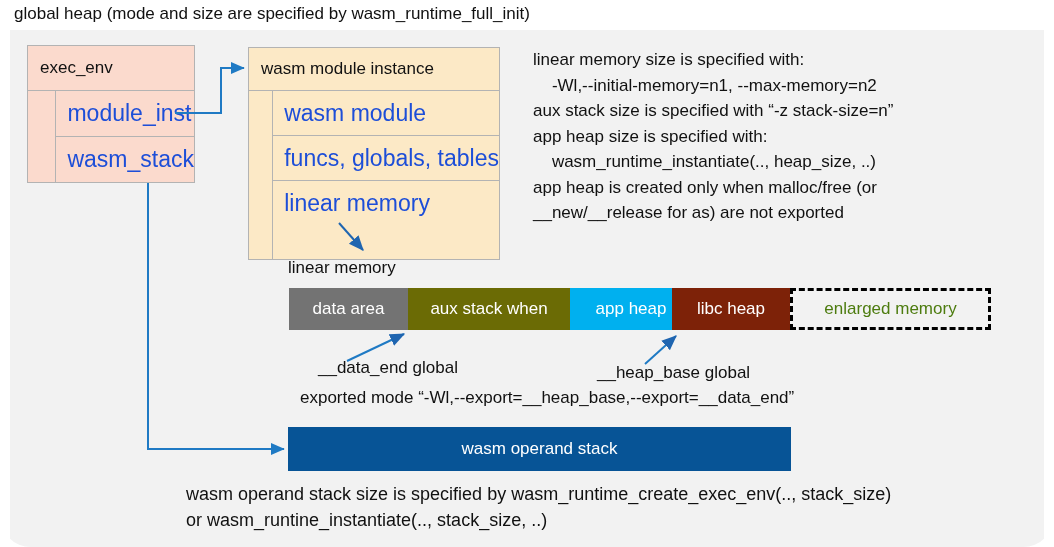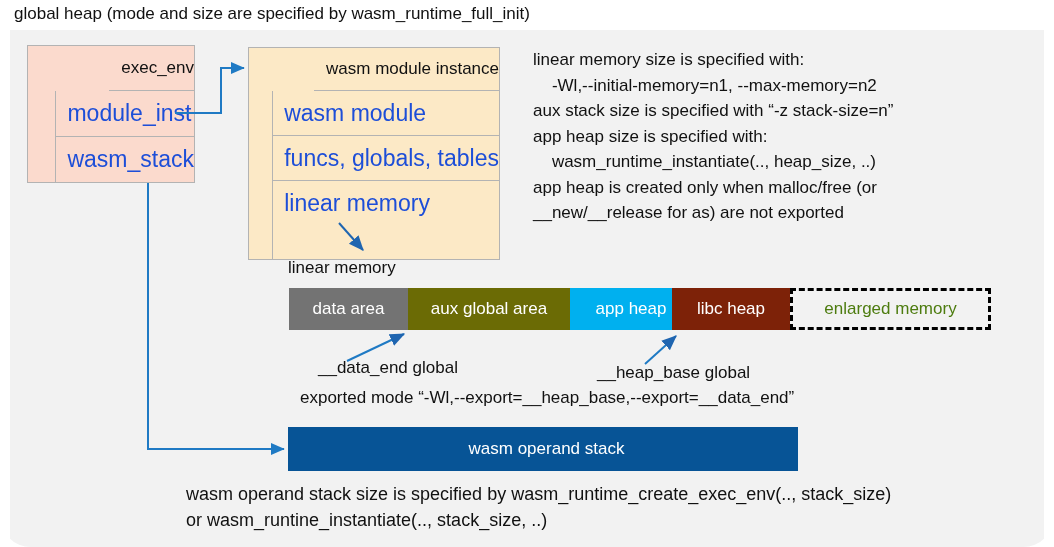--- a/index.html
+++ b/index.html
@@ -33,21 +33,20 @@
     color: #111111;
     white-space: nowrap;
   }
 
   
   .struct {
     border: 1px solid #b3b3b3;
     box-sizing: border-box;
     display: flex;
     flex-direction: column;
-    align-items: flex-end;
   }
   .struct .hdr {
     box-sizing: border-box;
     border-bottom: 1px solid #b3b3b3;
     display: flex;
     align-items: center;
     padding-left: 12px;
     font-size: 17px;
     color: #111111;
     white-space: nowrap;
@@ -139,21 +138,20 @@
   #operand-stack {
     left: 288px; top: 427px;
     width: 503px; height: 44px;
     background: #075496;
     display: flex;
     align-items: center;
     justify-content: center;
     font-size: 17px;
     color: #ffffff;
     white-space: nowrap;
-    padding-left: 7px;
   }
 
   
   .bottom-note {
     left: 186px; top: 481px;
     font-size: 18px;
     line-height: 26px;
     color: #111111;
     white-space: pre;
   }
@@ -202,21 +200,21 @@
 aux stack size is specified with “-z stack-size=n”
 app heap size is specified with:
     wasm_runtime_instantiate(.., heap_size, ..)
 app heap is created only when malloc/free (or
 __new/__release for as) are not exported</div>
 
   <div class="abs lm-label">linear memory</div>
 
   <div class="abs" id="mem-bar">
       <div class="seg" style="width: 119px; background: #737373; color: rgb(255, 255, 255);">data area</div>
-      <div class="seg" style="width: 162px; background: rgb(107, 107, 5); color: rgb(255, 255, 255);">aux global area</div>
+      <div class="seg" style="width: 162px; background: rgb(107, 107, 5); color: rgb(255, 255, 255);">aux stack when</div>
       <div class="seg" style="width: 102px; background: rgb(0, 176, 239); color: rgb(255, 255, 255); padding-left: 20px;">app heap</div>
       <div class="seg" style="width: 118px; background: rgb(125, 34, 8); color: rgb(255, 255, 255);">libc heap</div>
       <div class="seg dashed" style="width: 201px; color: #4d7c0f;">enlarged memory</div>
     </div>
 
   <div class="abs ann" id="ann-data-end">__data_end global</div>
   <div class="abs ann" id="ann-heap-base">__heap_base global</div>
   <div class="abs ann" id="ann-exported">exported mode “-Wl,--export=__heap_base,--export=__data_end”</div>
 
   <div class="abs" id="operand-stack">wasm operand stack</div>

